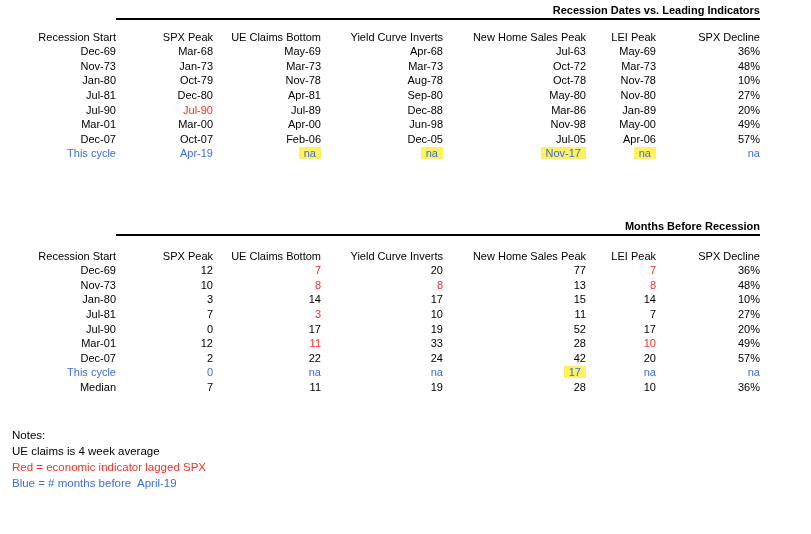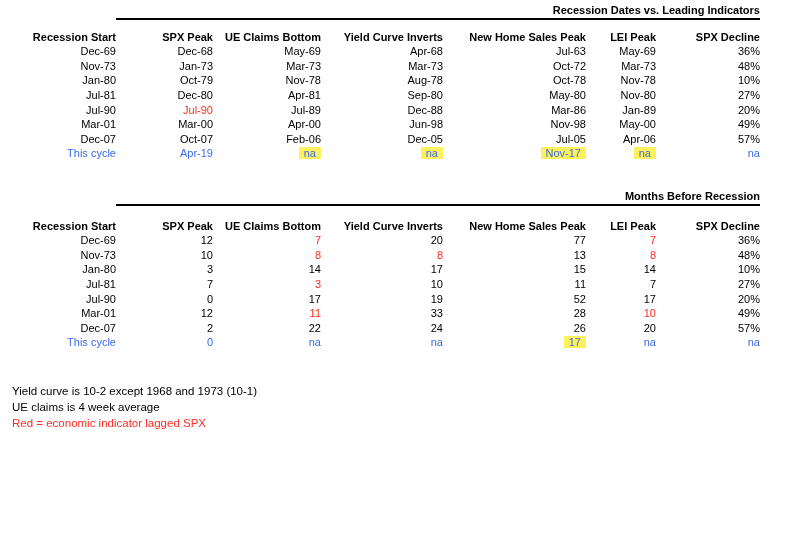--- a/index.html
+++ b/index.html
@@ -6,33 +6,33 @@
   body{
     width:811px;height:534px;background:#ffffff;color:#000;
     font-family:"Liberation Sans","DejaVu Sans",sans-serif;
     overflow:hidden;
   }
   table.sheet{border-collapse:collapse;table-layout:fixed;}
   table.sheet td, table.sheet th{
     font-size:11px;line-height:14.6px;padding:0;
     text-align:right;white-space:nowrap;vertical-align:bottom;
   }
-  table.sheet th{font-weight:bold;padding-top:10px;}
+  table.sheet th{font-weight:normal;padding-top:10px;}
   #table2 th{padding-top:13px;}
   .title-cell{
     font-weight:bold;text-align:center;line-height:15px;
     border-bottom:2px solid #000;padding-right:36px;
   }
   td.red span{color:var(--red);}
   td.blue span{color:var(--blue);}
   td.hl span{background:var(--hl);padding:0 5px;}
   td.left{text-align:left;padding-left:11px;}
   tr.gap td{padding-top:16px;}
   #table1{margin-top:3px;}
-  #table2{margin-top:28px;}
+  #table2{margin-top:58px;}
   .notes{
     margin:33px 0 0 12px;font-size:11.5px;line-height:16px;
     white-space:pre-wrap;
   }
   .notes .red{color:var(--red);}
   .notes .blue{color:var(--blue);}
 </style>
 </head>
 <body>
 
@@ -57,21 +57,21 @@
       <th>UE Claims Bottom</th>
       <th>Yield Curve Inverts</th>
       <th>New Home Sales Peak</th>
       <th>LEI Peak</th>
       <th>SPX Decline</th>
     </tr>
   </thead>
   <tbody>
       <tr>
         <td class=""><span>Dec-69</span></td>
-        <td class=""><span>Dec-68</span></td>
+        <td class=""><span>Mar-68</span></td>
         <td class=""><span>May-69</span></td>
         <td class=""><span>Apr-68</span></td>
         <td class=""><span>Jul-63</span></td>
         <td class=""><span>May-69</span></td>
         <td class=""><span>36%</span></td>
       </tr>
       <tr>
         <td class=""><span>Nov-73</span></td>
         <td class=""><span>Jan-73</span></td>
         <td class=""><span>Mar-73</span></td>
@@ -215,29 +215,38 @@
         <td class=""><span>33</span></td>
         <td class=""><span>28</span></td>
         <td class="red"><span>10</span></td>
         <td class=""><span>49%</span></td>
       </tr>
       <tr>
         <td class=""><span>Dec-07</span></td>
         <td class=""><span>2</span></td>
         <td class=""><span>22</span></td>
         <td class=""><span>24</span></td>
-        <td class=""><span>26</span></td>
+        <td class=""><span>42</span></td>
         <td class=""><span>20</span></td>
         <td class=""><span>57%</span></td>
       </tr>
       <tr>
         <td class="blue"><span>This cycle</span></td>
         <td class="blue"><span>0</span></td>
         <td class="blue"><span>na</span></td>
         <td class="blue"><span>na</span></td>
         <td class="blue hl"><span>17</span></td>
         <td class="blue"><span>na</span></td>
         <td class="blue"><span>na</span></td>
       </tr>
+      <tr>
+        <td class="left"><span>Median</span></td>
+        <td class=""><span>7</span></td>
+        <td class=""><span>11</span></td>
+        <td class=""><span>19</span></td>
+        <td class=""><span>28</span></td>
+        <td class=""><span>10</span></td>
+        <td class=""><span>36%</span></td>
+      </tr>
     </tbody>
 </table>
 
-<div class="notes"><div>Yield curve is 10-2 except 1968 and 1973 (10-1)</div><div>UE claims is 4 week average</div><div class="red">Red = economic indicator lagged SPX</div></div>
+<div class="notes"><div>Notes:</div><div>UE claims is 4 week average</div><div class="red">Red = economic indicator lagged SPX</div><div class="blue">Blue = # months before  April-19</div></div>
 
 </body></html>

